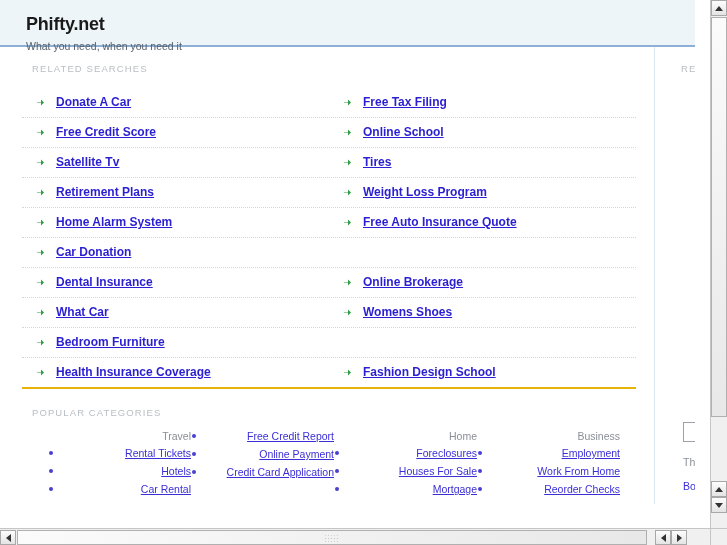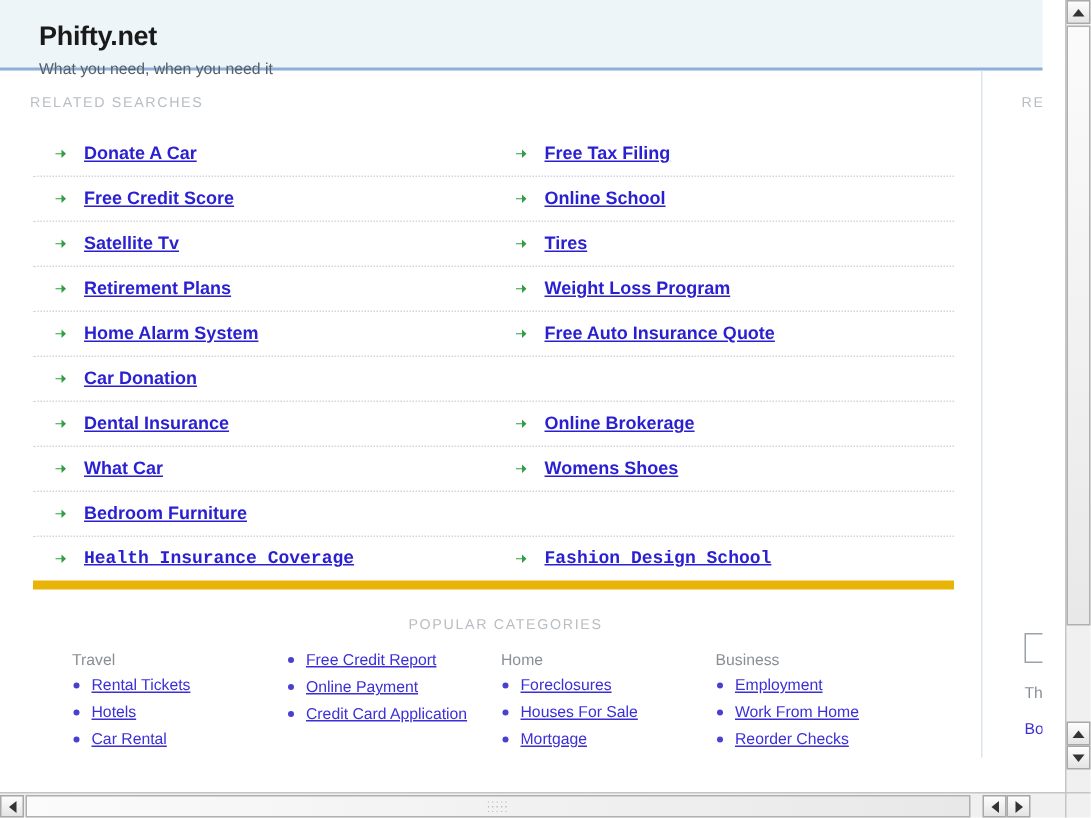--- a/index.html
+++ b/index.html
@@ -26,39 +26,39 @@
   .tagline{font-size:10.5px;color:#55606a;line-height:12px;}
 
   
   .body-wrap{display:flex;align-items:flex-start;}
   .main-col{width:654px;box-sizing:border-box;padding:0;}
   .divider{width:1px;background:#dbe6ef;align-self:stretch;min-height:455px;}
   .side-col{width:245px;box-sizing:border-box;padding:0 0 0 14px;}
 
   .section-label{
     font-size:9.5px;color:#b9bec4;letter-spacing:1.1px;
-    padding:16px 0 0 20px;text-transform:uppercase;
+    padding:16px 0 0 32px;text-transform:uppercase;
   }
   .side-col .section-label{padding-left:12px;}
 
   
   .rs-grid{margin:14px 0 0 0;padding:0 18px 0 22px;}
   .rs-row{display:flex;border-bottom:1px dotted #cfd8e0;}
-  .rs-row:last-child{border-bottom:6px solid #eab308;font-family:Liberation Mono, monospace;}
+  .rs-row:last-child{border-bottom:2px solid #eab308;}
   .rs-cell{width:50%;box-sizing:border-box;padding:7px 0 8px 34px;position:relative;}
   .arrow-icon{position:absolute;left:14px;top:10px;width:9px;height:9px;color:#2f9e44;}
   .arrow-icon svg{display:block;}
   .rs-cell a{
     color:#2a1fd1;font-size:12px;font-weight:bold;
     text-decoration:underline;
   }
 
   
-  .pc-label{padding-top:18px;text-align:center;}
-  .pc-grid{display:flex;padding:12px 0 0 48px;}
+  .pc-label{padding-top:18px;}
+  .pc-grid{display:flex;padding:12px 0 0 48px;text-align:right;}
   .pc-col{width:143px;}
   .pc-head{font-size:10.5px;color:#8a8f96;margin-bottom:5px;}
   .pc-list{list-style:none;margin:0;padding:0;}
   .pc-list li{position:relative;padding:0 0 5px 13px;line-height:13px;}
   .dot-icon{position:absolute;left:1px;top:4px;width:4px;height:4px;border-radius:50%;background:#4a3fd0;}
   .pc-list a{color:#3b2fd6;font-size:10.5px;text-decoration:underline;}
 
   
   .side-list{list-style:none;margin:16px 0 0 0;padding:0 0 0 26px;}
   .side-list li{position:relative;padding:0 0 19px 13px;line-height:13px;}

